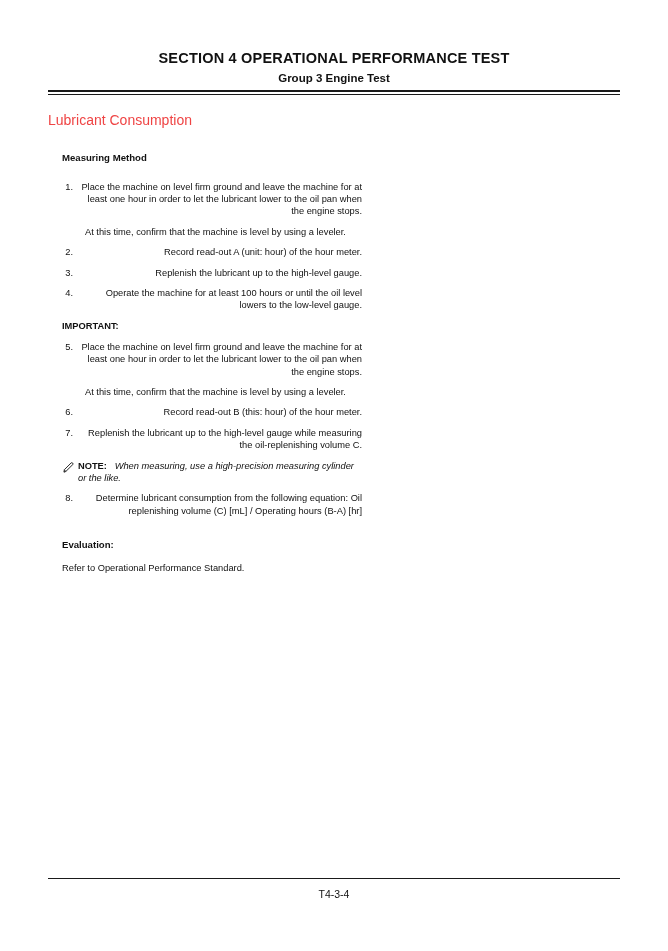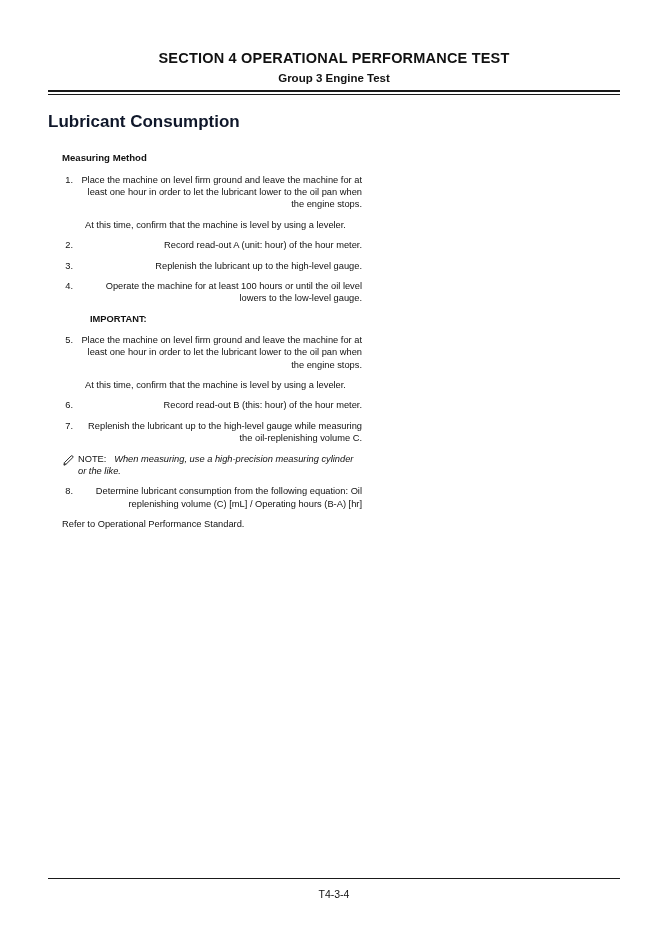--- a/index.html
+++ b/index.html
@@ -49,39 +49,39 @@
     border-top: 2.2px solid #1a1a1a;
     border-bottom: 1px solid #1a1a1a;
     height: 2px;
   }
 
   
   .section-heading {
     position: absolute;
     left: 48px;
     top: 112px;
-    font-size: 17px;
-    font-weight: bold;
-    color: #0f172a;
+    font-size: 14px;
+    font-weight: normal;
+    color: #ef4444;
   }
 
   
   .body-block {
     position: absolute;
     left: 62px;
     top: 152px;
     width: 300px;
     font-size: 9.3px;
     line-height: 1.33;
     color: #111;
   }
   .sub-heading {
     font-weight: bold;
     font-size: 9.6px;
-    margin-bottom: 9px;
+    margin-bottom: 16px;
   }
   .step {
     display: flex;
     margin-bottom: 8px;
   }
   .step .num {
     width: 17px;
     flex: 0 0 17px;
     text-align: right;
     padding-right: 6px;
@@ -95,41 +95,41 @@
     margin-left: 23px;
     margin-bottom: 8px;
   }
   .important {
     display: flex;
     font-weight: bold;
     margin: 2px 0 9px 0;
   }
   .important .imp-label {
     flex: 0 0 auto;
-    margin-left: 28px;
   }
   .important .imp-text {
     flex: 1 1 auto;
   }
   .note {
     display: flex;
     margin: 4px 0 8px 0;
     align-items: flex-start;
   }
   .note .pen {
     flex: 0 0 16px;
     width: 16px;
     padding-top: 1px;
   }
   .note .note-body {
     flex: 1 1 auto;
     font-style: italic;
   }
   .note .note-label {
     font-style: normal;
+    font-weight: bold;
   }
   .eval-heading {
     font-weight: bold;
     font-size: 9.6px;
     margin-top: 22px;
     margin-bottom: 10px;
   }
   .eval-text {
     font-size: 9.3px;
   }
@@ -223,20 +223,21 @@
         <span class="note-label">NOTE:</span>
         &nbsp;&nbsp;<span>When measuring, use a high-precision measuring cylinder or the like.</span>
       </div>
     </div>
 
     <div class="step">
       <div class="num">8.</div>
       <div class="txt">Determine lubricant consumption from the following equation: Oil replenishing volume (C) [mL] / Operating hours (B-A) [hr]</div>
     </div>
 
+    <div class="eval-heading">Evaluation:</div>
     <div class="eval-text">Refer to Operational Performance Standard.</div>
 
   </div>
 
   <div class="footer-rule"></div>
   <div class="footer-page">T4-3-4</div>
 
 </div>
 
 </body></html>

